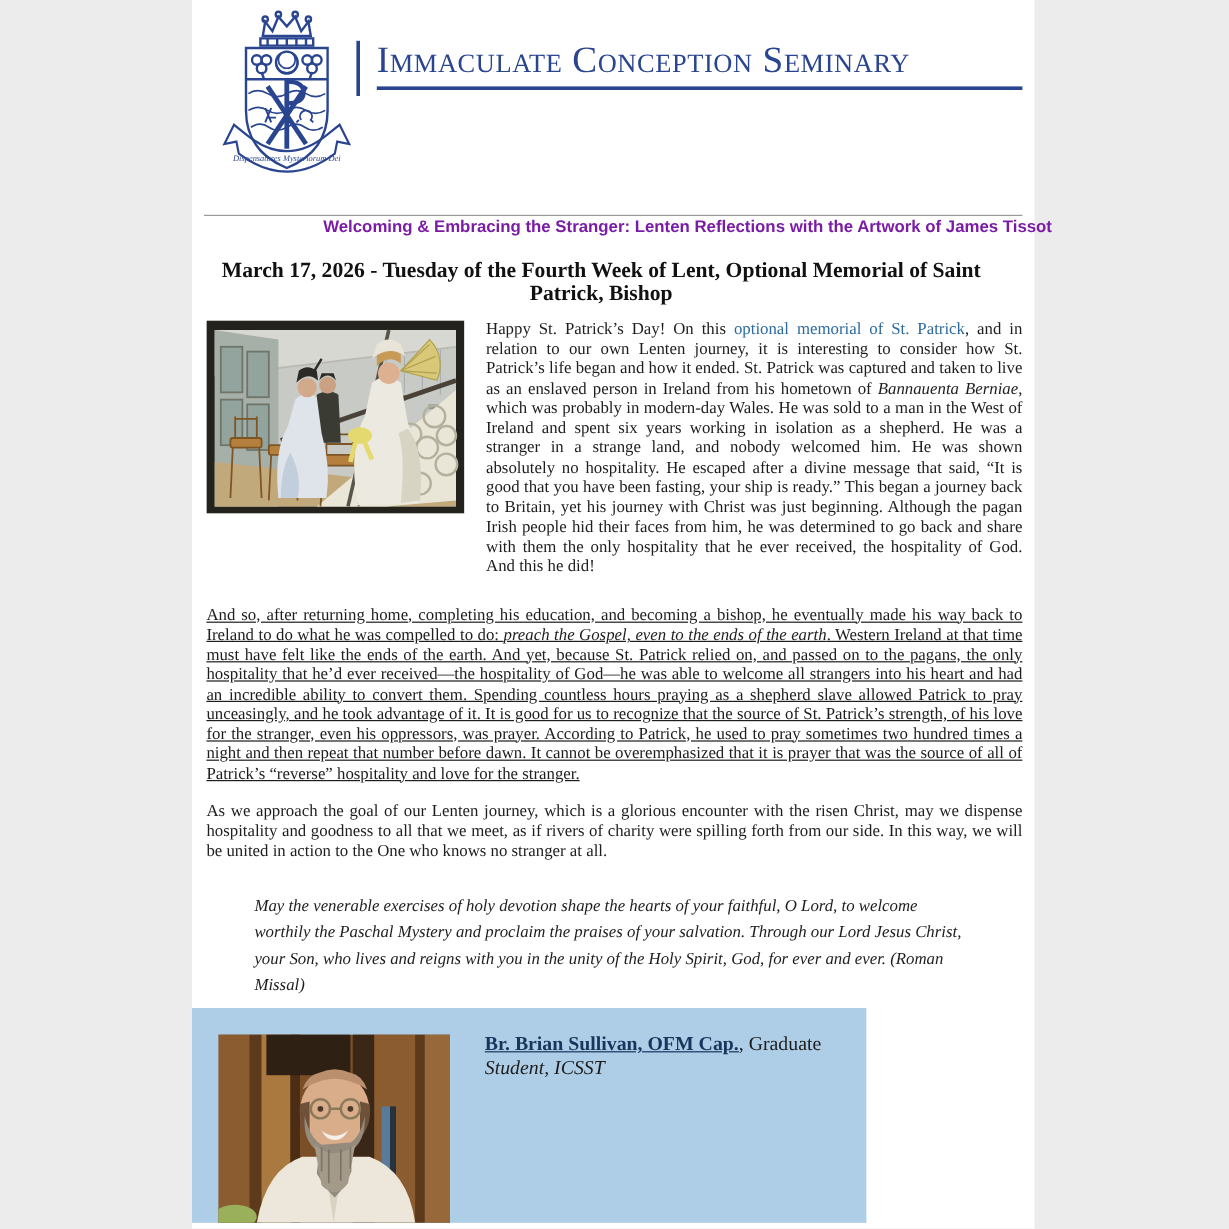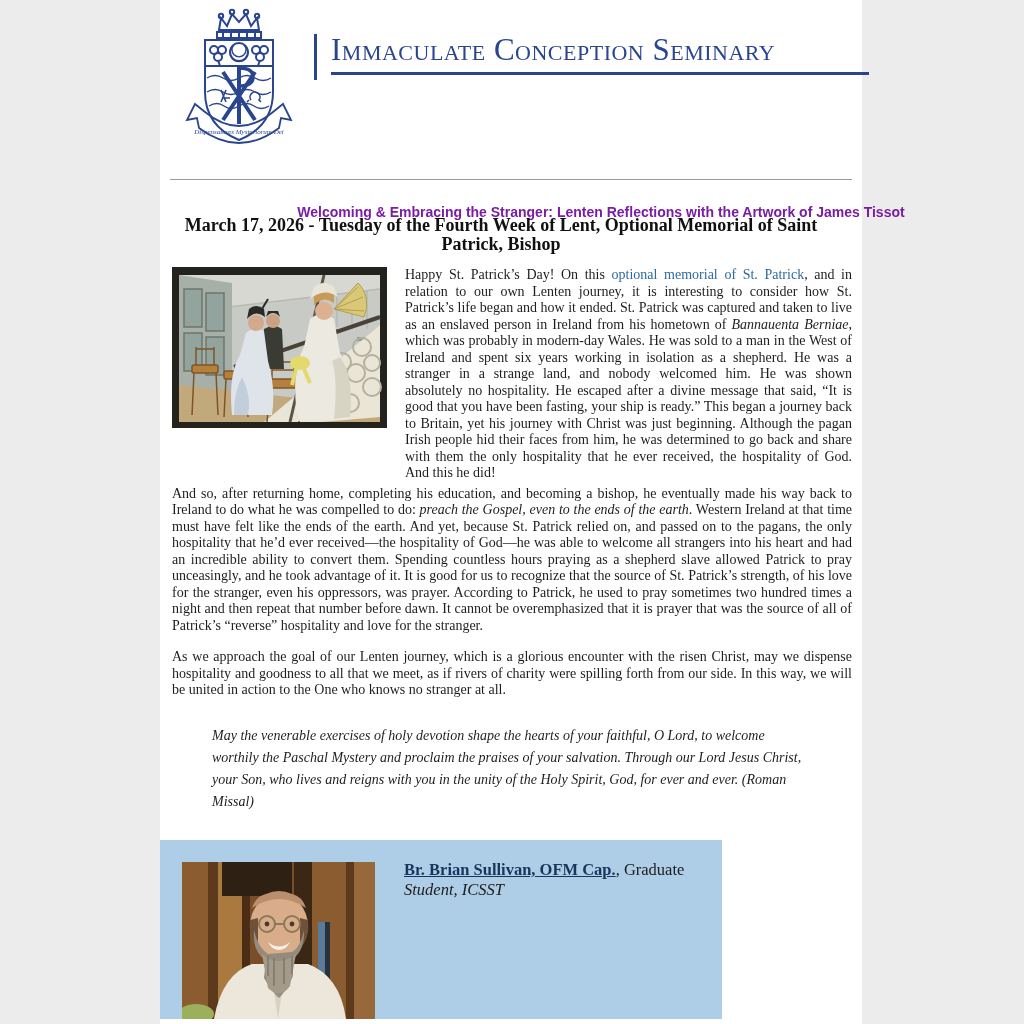--- a/index.html
+++ b/index.html
@@ -4,40 +4,40 @@
 <style>
   * { margin:0; padding:0; box-sizing:border-box; }
   html,body { width:1024px; height:1024px; }
   body { background:#ececec; font-family:"Liberation Serif", serif; }
   .page { position:relative; width:1024px; height:1024px; background:#ececec; overflow:hidden; }
   .content { position:absolute; left:160px; top:0; width:702px; height:1024px; background:#ffffff; }
 
   
   .logo-row { position:absolute; top:8px; left:25px; display:flex; align-items:flex-start; }
   .crest { width:108px; height:152px; flex:0 0 auto; }
-  .logo-text { border-left:3px solid #2a4590; margin-left:21px; padding-left:14px; margin-top:26px; }
+  .logo-text { border-left:3px solid #2a4590; margin-left:4px; padding-left:14px; margin-top:26px; }
   .org-line { font-family:"Liberation Serif", serif; font-variant:small-caps; font-size:31px; line-height:31px; color:#2a4590; letter-spacing:0.5px; white-space:nowrap; }
   .logo-hr { border:none; border-top:3px solid #2a4590; width:538px; margin:7px 0 5px 0; }
   .university { font-family:"Liberation Serif", serif; font-weight:bold; font-size:40px; line-height:40px; color:#2a4590; letter-spacing:4px; white-space:nowrap; }
 
   .rule { position:absolute; top:179px; left:10px; width:682px; border:none; border-top:1px solid #9a9a9a; }
 
-  .banner-title { position:absolute; top:204px; left:0; width:826px; text-align:center;
-    font-family:"Liberation Sans", sans-serif; font-weight:bold; font-size:14px; color:#7a1ca5;margin-left:28px; }
+  .banner-title { position:absolute; top:180px; left:0; width:826px; text-align:center;
+    font-family:"Liberation Sans", sans-serif; font-weight:bold; font-size:14px; color:#7a1ca5; }
   .date-heading { position:absolute; top:216px; left:21px; width:640px; text-align:center;
     font-family:"Liberation Serif", serif; font-weight:bold; font-size:18px; line-height:19px; color:#111111; }
 
   
   .article { position:absolute; top:267px; left:12px; width:680px; font-size:14px; line-height:16.5px; color:#1d1d1d; }
   .row { display:flex; align-items:flex-start; }
   .painting-cell { width:215px; flex:0 0 auto; margin-right:18px; }
   .painting-cell svg { display:block; width:215px; height:161px; }
   .para { text-align:justify; }
   .p1 { flex:1 1 auto; }
-  .p2 { margin-top:4px; }
+  .p2 { margin-top:24px;text-decoration:underline; }
   .p3 { margin-top:15px; }
   a.body-link { color:#2d6a9f; cursor:pointer; }
   .prayer { margin:26px auto 0 auto; width:600px; text-align:left; font-style:italic; font-size:14px; line-height:22px; color:#1d1d1d; }
 
   
   .footer-panel { position:absolute; left:160px; top:840px; width:562px; height:179px; background:#aecde6; }
   .author-photo { position:absolute; left:22px; top:22px; width:193px; height:157px; }
   .author-photo svg { display:block; width:193px; height:157px; }
   .author-line { position:absolute; left:244px; top:20px; font-size:16.5px; color:#1d1d1d; }
   a.author-link { color:#17365d; font-weight:bold; text-decoration:underline; cursor:pointer; }

